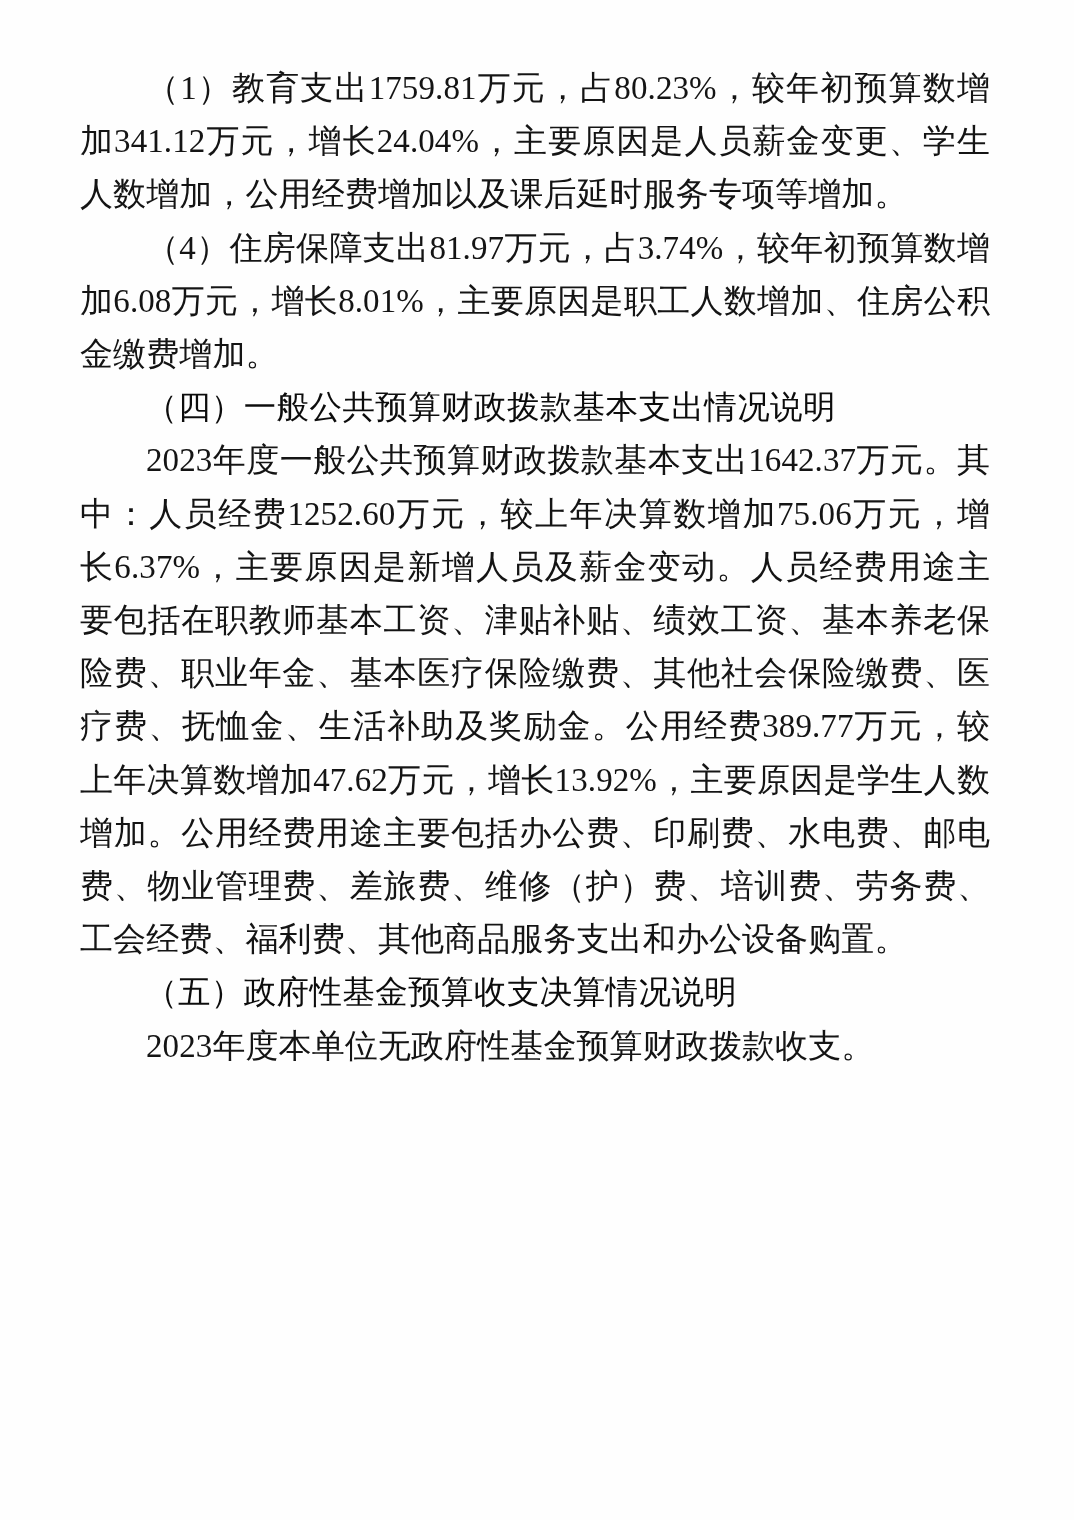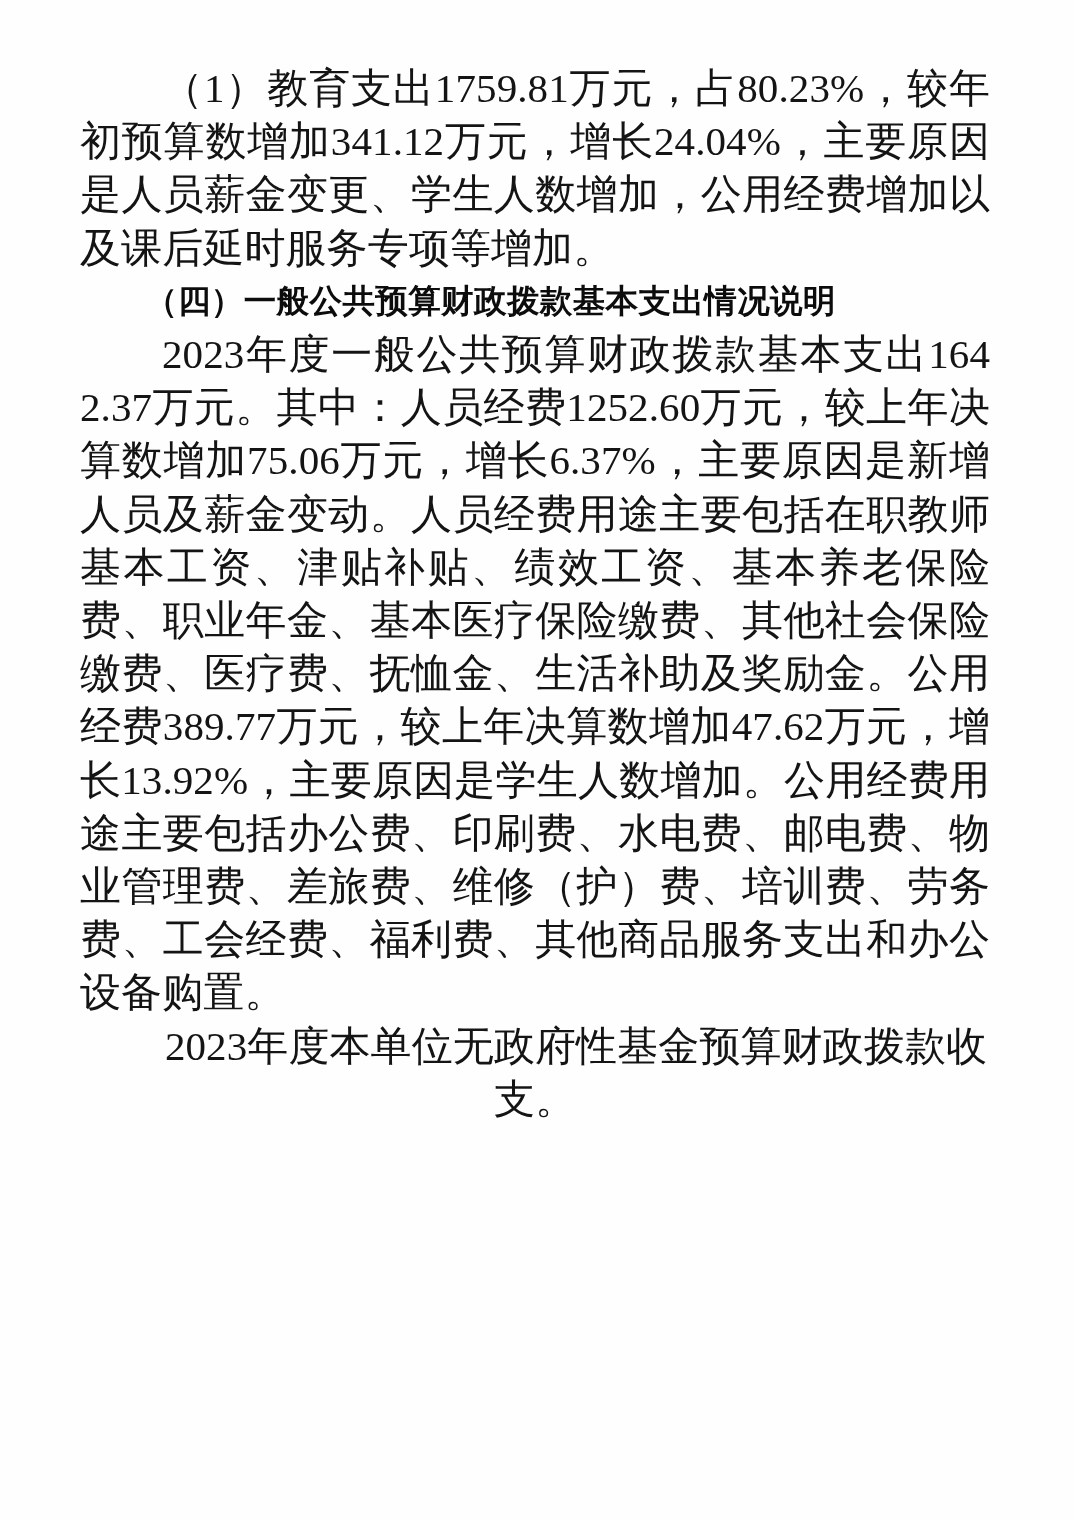--- a/index.html
+++ b/index.html
@@ -21,60 +21,62 @@
     background: #fefefe;
     box-sizing: border-box;
     padding: 62px 84px 0 80px;
   }
   .doc-body {
     width: 910px;
   }
   p.para {
     margin: 0;
     padding: 0;
-    font-size: 41px;
+    font-size: 33px;
     line-height: 53.2px;
     text-align: justify;
     text-justify: inter-ideograph;
     text-indent: 2em;
     letter-spacing: 0.1px;
     word-break: break-all;
     color: #141414;
   }
   p.heading {
     margin: 0;
     padding: 0;
     font-size: 32.5px;
     line-height: 53.2px;
     text-indent: 2em;
-    font-weight: bold;
+    font-weight: normal;
     letter-spacing: 0.4px;
     color: #0c0c0c;
     white-space: nowrap;
   }
   p.plain {
-    text-align: center;
+    text-align: left;
   }
   .tight {
     letter-spacing: -0.2px;
   }
 </style>
 </head>
 <body>
 
 <div class="page">
   <div class="doc-body">
 
     <p class="para">（1）教育支出1759.81万元，占80.23%，较年初预算数增加341.12万元，增长24.04%，主要原因是人员薪金变更、学生人数增加，公用经费增加以及课后延时服务专项等增加。</p>
 
 
 
+    <p class="para">（4）住房保障支出81.97万元，占3.74%，较年初预算数增加6.08万元，增长8.01%，主要原因是职工人数增加、住房公积金缴费增加。</p>
 
     <p class="heading">（四）一般公共预算财政拨款基本支出情况说明</p>
 
     <p class="para tight"> 2023年度一般公共预算财政拨款基本支出1642.37万元。其中：人员经费1252.60万元，较上年决算数增加75.06万元，增长6.37%，主要原因是新增人员及薪金变动。人员经费用途主要包括在职教师基本工资、津贴补贴、绩效工资、基本养老保险费、职业年金、基本医疗保险缴费、其他社会保险缴费、医疗费、抚恤金、生活补助及奖励金。公用经费389.77万元，较上年决算数增加47.62万元，增长13.92%，主要原因是学生人数增加。公用经费用途主要包括办公费、印刷费、水电费、邮电费、物业管理费、差旅费、维修（护）费、培训费、劳务费、工会经费、福利费、其他商品服务支出和办公设备购置。</p>
 
+    <p class="heading">（五）政府性基金预算收支决算情况说明</p>
 
     <p class="para plain">2023年度本单位无政府性基金预算财政拨款收支。</p>
 
 
   </div>
 </div>
 
 </body></html>

